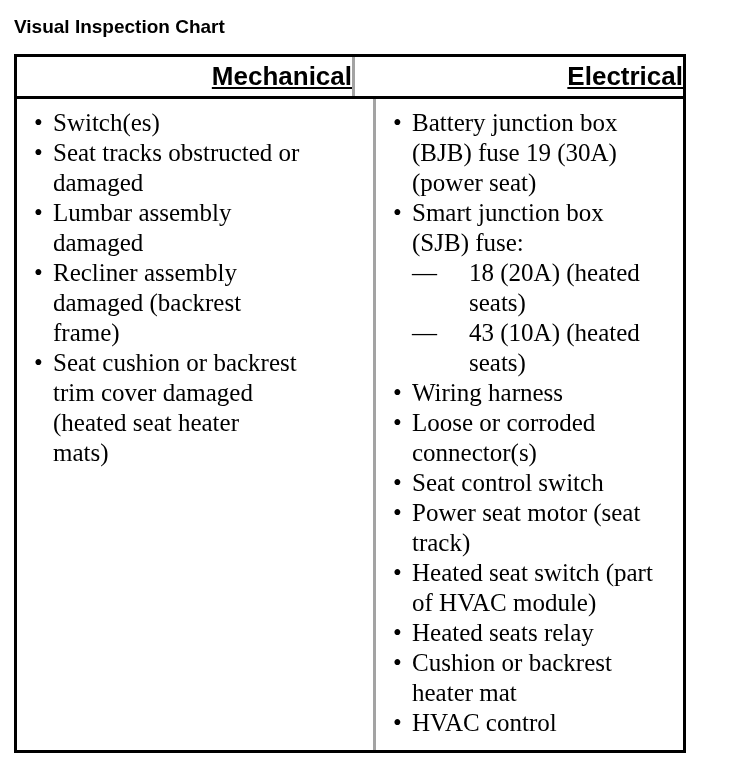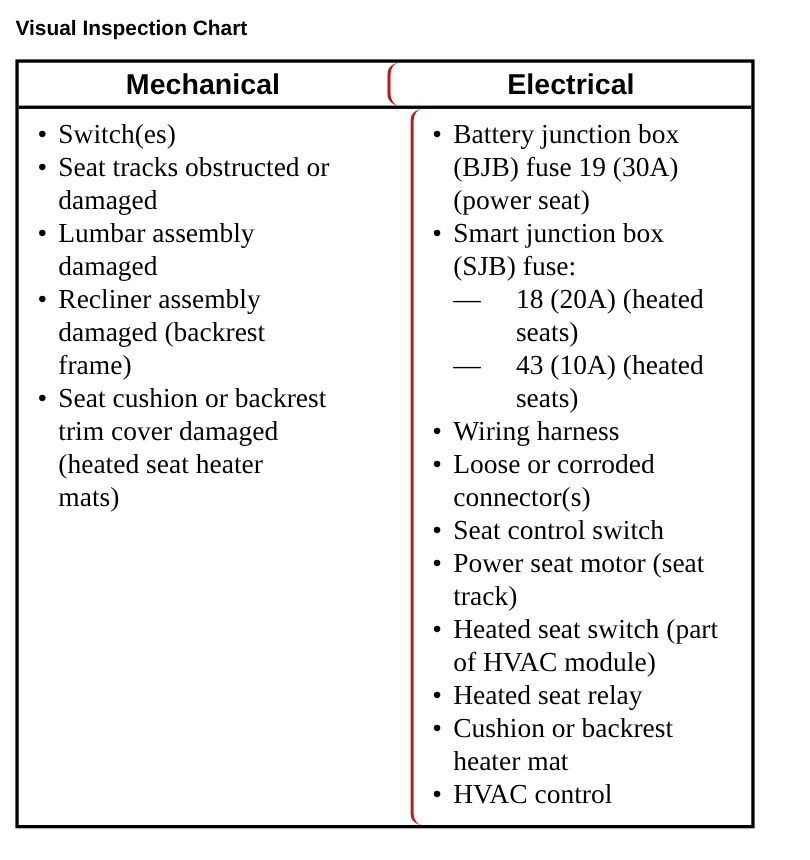--- a/index.html
+++ b/index.html
@@ -34,30 +34,30 @@
   }
   .header-row {
     border-bottom: 3px solid #000000;
   }
   .col-left {
     width: 335px;
     flex: none;
   }
   .col-right {
     flex: 1;
-    border-left: 3px solid #b91c1c;
-    border-radius: 11px;
+    border-left: 3px solid #a3a3a3;
   }
   .header-cell {
     font-family: "Liberation Sans", sans-serif;
     font-weight: bold;
     font-size: 26px;
     line-height: 30px;
-    text-align: center;
+    text-align: right;
     padding: 4px 0 5px 0;
+    text-decoration: underline;
   }
   .body-row {
     min-height: 651px;
   }
   .body-cell {
     padding: 9px 4px 12px 17px;
     font-size: 25px;
     line-height: 30px;
   }
   .item {
@@ -161,21 +161,21 @@
             <span class="item-text">Power seat motor (seat
 track)</span>
           </div>
           <div class="item">
             <span class="bullet">•</span>
             <span class="item-text">Heated seat switch (part
 of HVAC module)</span>
           </div>
           <div class="item">
             <span class="bullet">•</span>
-            <span class="item-text">Heated seat relay</span>
+            <span class="item-text">Heated seats relay</span>
           </div>
           <div class="item">
             <span class="bullet">•</span>
             <span class="item-text">Cushion or backrest
 heater mat</span>
           </div>
           <div class="item">
             <span class="bullet">•</span>
             <span class="item-text">HVAC control</span>
           </div>

